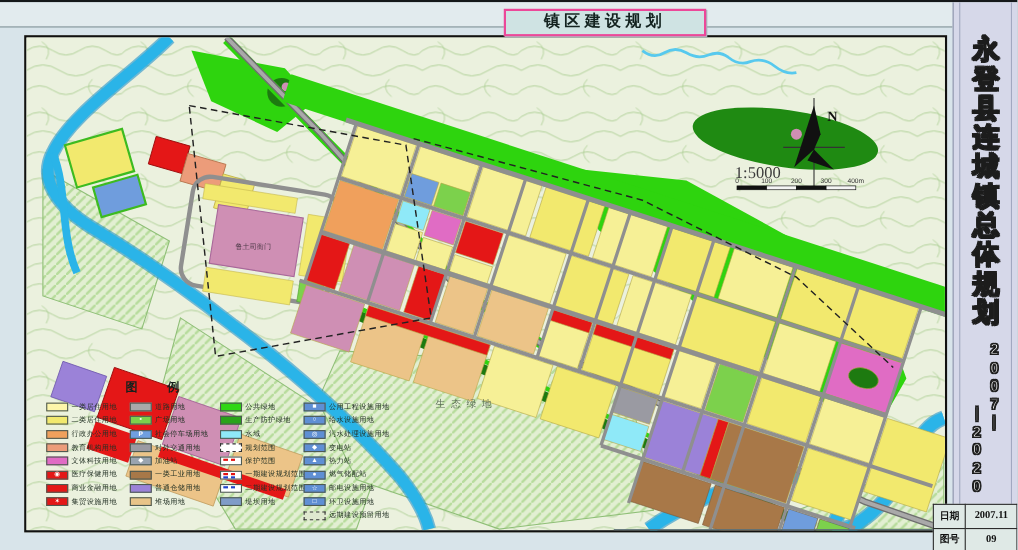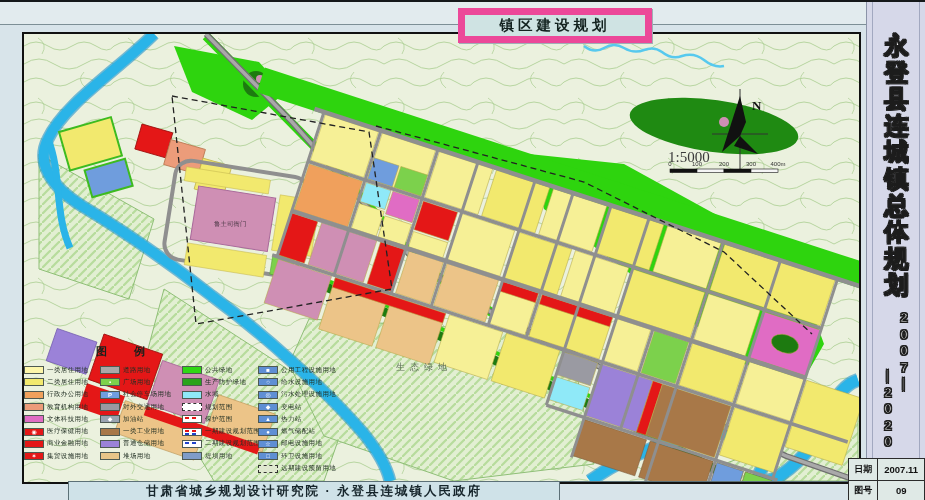--- a/index.html
+++ b/index.html
@@ -1,45 +1,45 @@
 <!DOCTYPE html>
 <html><head>
 <meta charset="utf-8">
 <style>
   html,body{margin:0;padding:0;background:#b9c6cc;}
   .page{position:relative;width:925px;height:500px;background:#d8e4ea;overflow:hidden;
         font-family:"Liberation Sans","DejaVu Sans",sans-serif;box-sizing:border-box;border-top:2px solid #15181a;}
   
   .topbar{position:absolute;left:0;top:0;width:866px;height:22px;background:#e2ebee;border-bottom:1.5px solid #7d8f96;}
   .titlebox{position:absolute;top:6px;height:21px;line-height:21px;text-align:center;
-            background:#cfe3e3;border:7px solid #ec4899;box-shadow:1px 1px 0 #9fb0b5;
+            background:#cfe3e3;border:2px solid #ec4899;box-shadow:1px 1px 0 #9fb0b5;
             font-weight:bold;font-size:14.5px;letter-spacing:4px;color:#13221f;z-index:5;}
   .titlebox.left{left:458px;width:180px;}
   .titlebox.right{left:652px;width:196px;}
   
   .sidebar{position:absolute;left:866px;top:0;width:59px;height:500px;background:#d6d8e9;border-left:1px solid #8b93a8;}
   .side-inner{position:absolute;left:5px;top:0;width:46px;height:500px;border-left:1px solid #a2a8c0;border-right:1px solid #a2a8c0;}
   .side-title{position:absolute;left:0;top:31px;width:59px;text-align:center;}
   .side-title span{display:block;font-size:24px;line-height:26.6px;}
   .outlined{color:#fff;font-weight:bold;-webkit-text-stroke:1.1px #1c1c1c;
             text-shadow:-1px -1px 0 #1c1c1c,1px -1px 0 #1c1c1c,-1px 1px 0 #1c1c1c,1px 1px 0 #1c1c1c;}
   .period-col{position:absolute;width:16px;text-align:center;}
   .period-col span{display:block;font-size:13.5px;line-height:16.5px;}
   .period-col span.rot{transform:rotate(90deg);}
   .p1{left:29px;top:308px;}
   .p2{left:13px;top:366px;}
   .side-table{position:absolute;left:848px;top:456px;width:77px;height:44px;border-collapse:collapse;z-index:8;background:#dfe9e6;}
-  .side-table td{border:1px solid #2b2b2b;font-weight:bold;color:#111;text-align:center;padding:0;}
+  .side-table td{border:1px solid #2b2b2b;font-weight:bold;color:#111;text-align:center;padding:0;font-family:Liberation Serif, serif;}
   .side-table td.l{width:29px;font-size:9px;}
   .side-table td.v{width:46px;font-size:9.5px;}
   
   .mapframe{position:absolute;left:22px;top:30px;width:835px;height:448px;border:2.5px solid #111;background:#ebf1de;z-index:1;}
   .mapframe svg{position:absolute;left:0;top:0;}
   
-  .legend{position:absolute;left:0;top:310px;width:302px;z-index:4;}
+  .legend{position:absolute;left:18px;top:310px;width:302px;z-index:4;}
   .legend-title{font-size:11px;font-weight:bold;letter-spacing:12px;color:#16211c;margin:0 0 5px 72px;}
   .legend-cols{display:flex;gap:4px;}
   .leg-col{flex:none;}
   .leg-col.c1{width:72px;} .leg-col.c2{width:78px;} .leg-col.c3{width:72px;} .leg-col.c4{width:78px;}
   .leg-item{display:flex;align-items:center;height:12.3px;}
   .leg-sw{position:relative;flex:none;width:20px;height:8px;box-sizing:border-box;border:1px solid #4e5a52;}
   .leg-sw .sym{position:absolute;left:0;top:-1px;width:100%;text-align:center;font-size:6px;line-height:9px;color:#fff;font-weight:bold;}
   .leg-sw .dline{display:block;height:2px;margin:1px 2px 0;}
   .leg-label{margin-left:3px;font-size:6.5px;letter-spacing:0.4px;color:#223024;white-space:nowrap;}
   
@@ -461,15 +461,14 @@
       <td class="l">日期</td>
       <td class="v">2007.11</td>
     </tr>
     <tr>
       <td class="l">图号</td>
       <td class="v">09</td>
     </tr>
   </tbody>
     </table>
 
-  <div class="attribution">甘肃省城乡规划设计研究院 · 永登县连城镇人民政府</div>
   <div class="footer-line"></div>
 </div>
 
 </body></html>

